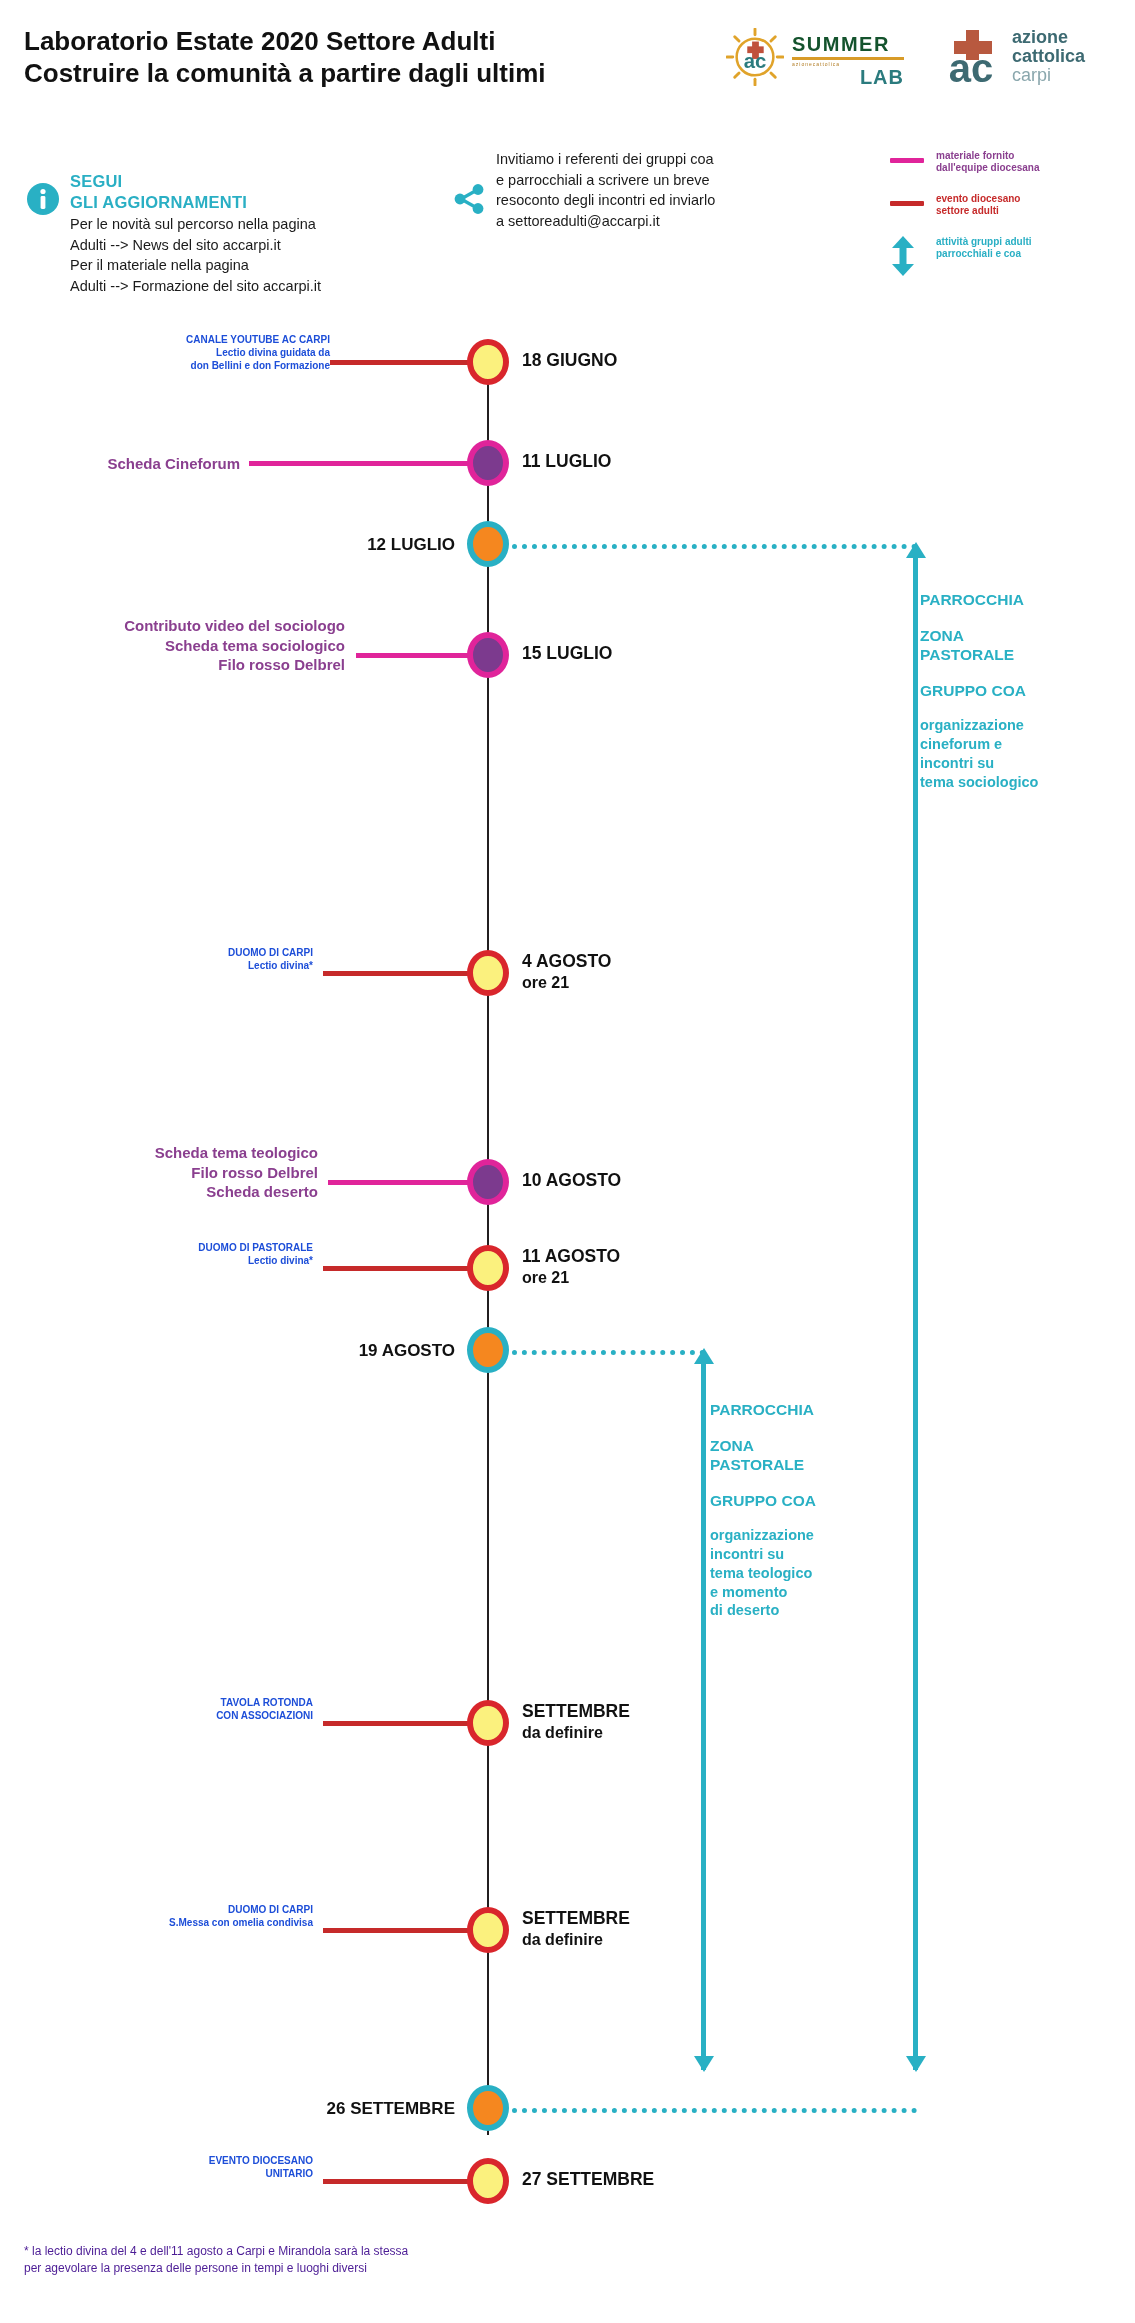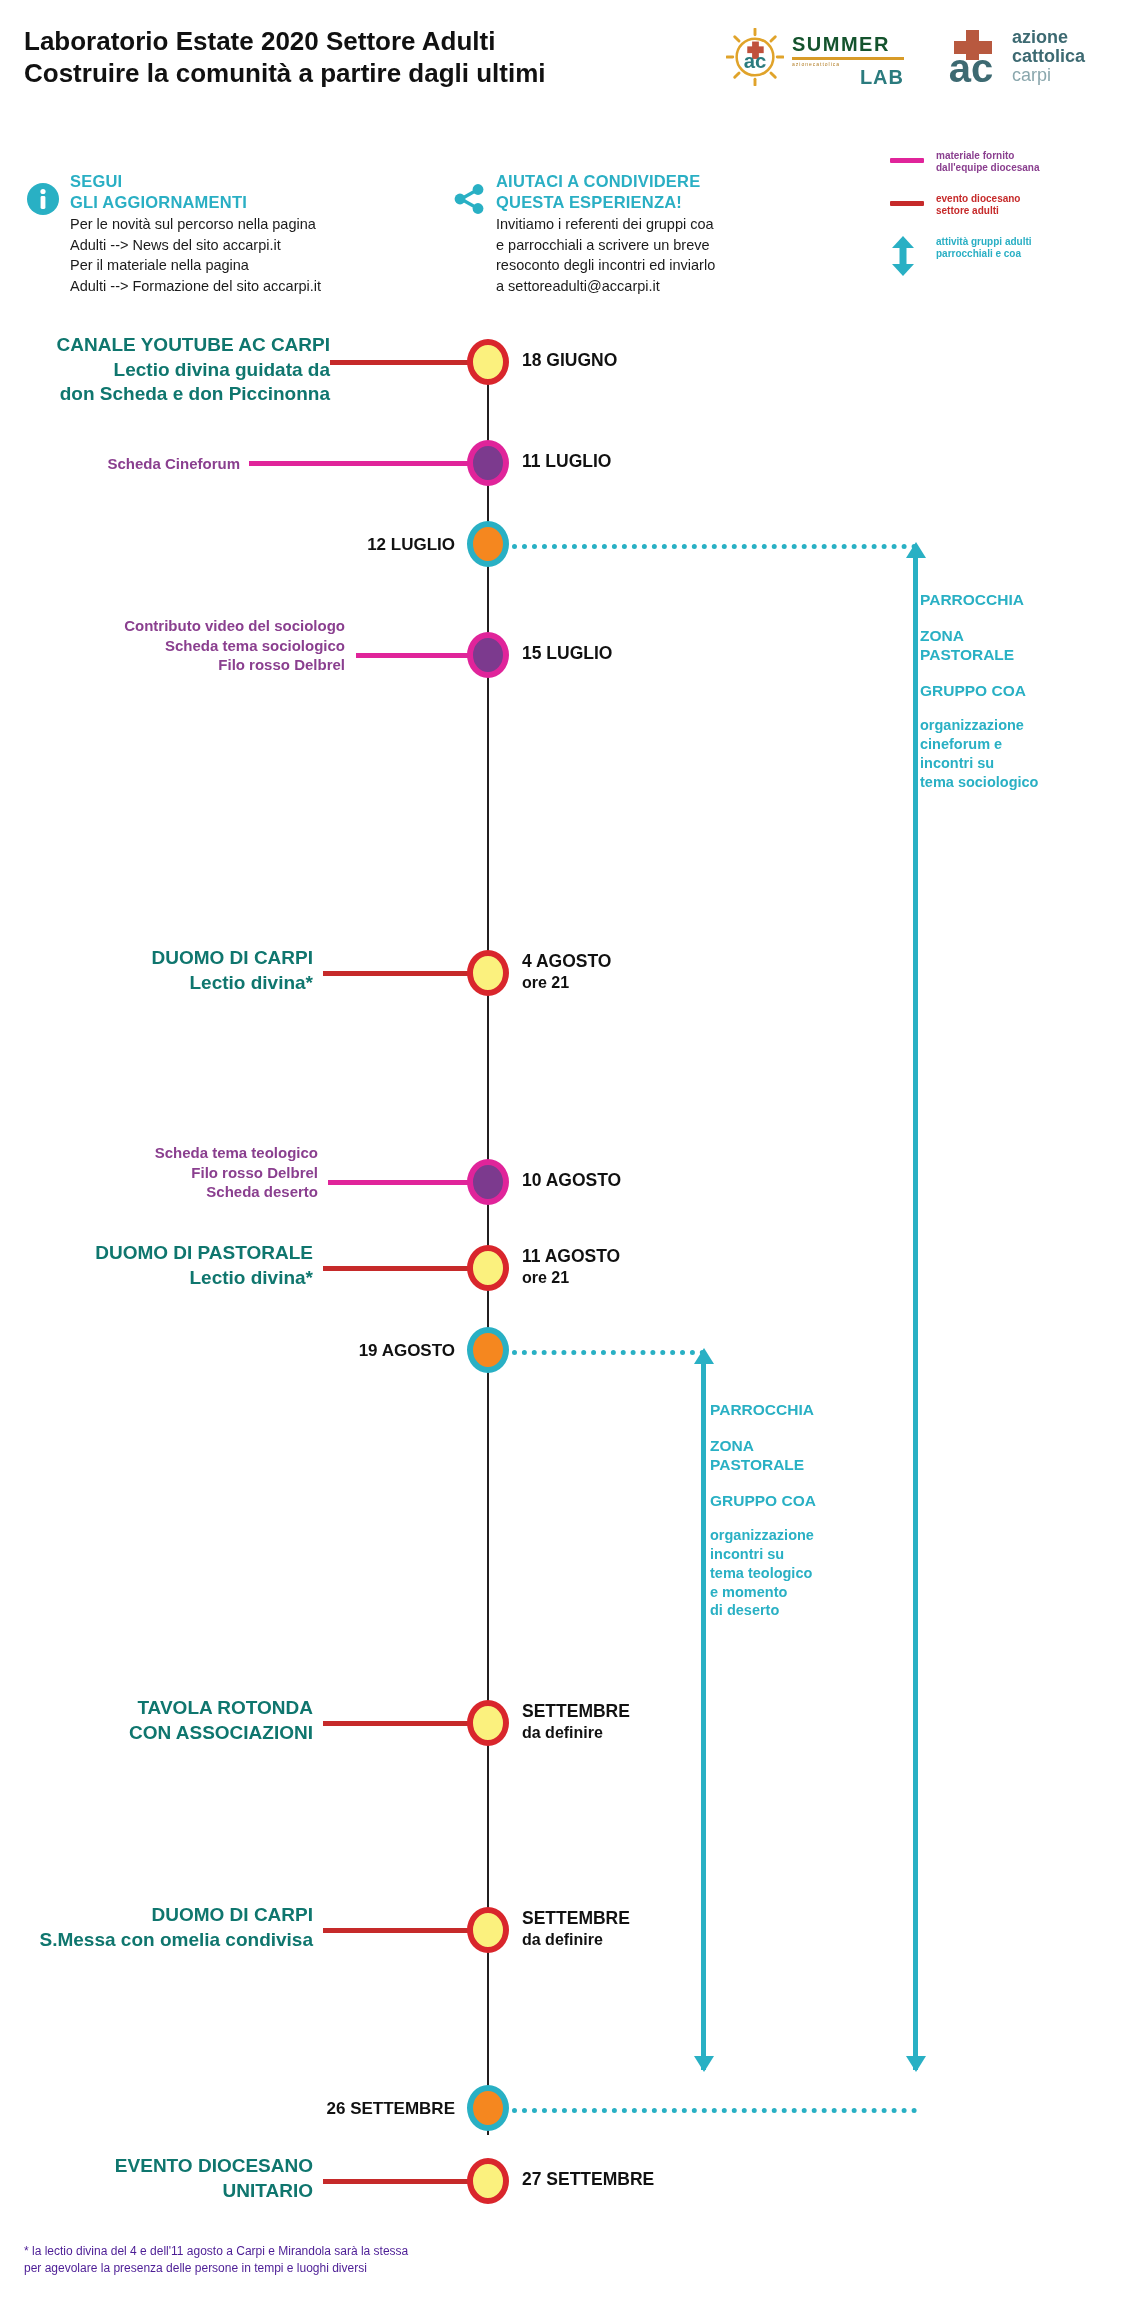--- a/index.html
+++ b/index.html
@@ -56,21 +56,21 @@
   .node{position:absolute;border-radius:50%;box-sizing:border-box;}
   .node.evt{width:42px;height:46px;background:#fbf17e;border:6px solid #d9262c;}
   .node.mat{width:42px;height:46px;background:#7c3a8e;border:6px solid #e0249a;}
   .node.act{width:42px;height:46px;background:#f5871f;border:6px solid #29b0c4;}
 
   .lead{position:absolute;height:5px;}
   .lead.red{background:#c62a2a;}
   .lead.mag{background:#e0249a;}
 
   .lbl-left{position:absolute;text-align:right;font-weight:bold;line-height:1.3;}
-  .lbl-left.red{color:#0f766e;font-size:19px;}
+  .lbl-left.red{color:#1d4ed8;font-size:10px;}
   .lbl-left.pur{color:#8a3f8f;font-size:15px;}
   .lbl-left.dark{color:#111;font-size:17px;}
 
   .lbl-right{position:absolute;font-weight:bold;color:#111;font-size:17.5px;line-height:1.25;}
   .lbl-right .sub{font-size:16px;font-weight:bold;}
 
   
   .dotline{position:absolute;height:0;border-top:5px dotted #29b0c4;}
   .vbar{position:absolute;width:5px;background:#29b0c4;}
   .arrowhead{position:absolute;width:0;height:0;}
@@ -154,24 +154,20 @@
   <svg class="ib-icon" viewBox="0 0 34 34">
     <g stroke="#29b0c4" stroke-width="3.2">
       <line x1="9" y1="17" x2="25" y2="8"></line>
       <line x1="9" y1="17" x2="25" y2="26"></line>
     </g>
     <circle cx="8" cy="17" r="5.4" fill="#29b0c4"></circle>
     <circle cx="26" cy="7.5" r="5.4" fill="#29b0c4"></circle>
     <circle cx="26" cy="26.5" r="5.4" fill="#29b0c4"></circle>
   </svg>
   <div class="ib-body">
-    <div class="ib-head">
-      <div>AIUTACI A CONDIVIDERE</div>
-      <div>QUESTA ESPERIENZA!</div>
-    </div>
     <div class="ib-lines">
       <div>Invitiamo i referenti dei gruppi coa</div>
       <div>e parrocchiali a scrivere un breve</div>
       <div>resoconto degli incontri ed inviarlo</div>
       <div>a settoreadulti@accarpi.it</div>
     </div>
   </div>
 </div>
 
 <div class="abs" id="legend">
@@ -208,21 +204,21 @@
   </div>
 </div>
 
 <div class="abs" id="spine"></div>
 
 <div class="abs lead red" style="left:330px;top:360px;width:148px;"></div>
 <div class="abs node evt" style="left:467px;top:339px;"></div>
 <div class="abs lbl-left red" style="left:30px;top:333px;width:300px;">
   <div>CANALE YOUTUBE AC CARPI</div>
   <div>Lectio divina guidata da</div>
-  <div>don Scheda e don Piccinonna</div>
+  <div>don Bellini e don Formazione</div>
 </div>
 <div class="abs lbl-right" style="left:522px;top:350px;">
   <div>18 GIUGNO</div>
 </div>
 
 <div class="abs lead mag" style="left:249px;top:461px;width:229px;"></div>
 <div class="abs node mat" style="left:467px;top:440px;"></div>
 <div class="abs lbl-left pur" style="left:30px;top:454px;width:210px;">
   <div>Scheda Cineforum</div>
 </div>

